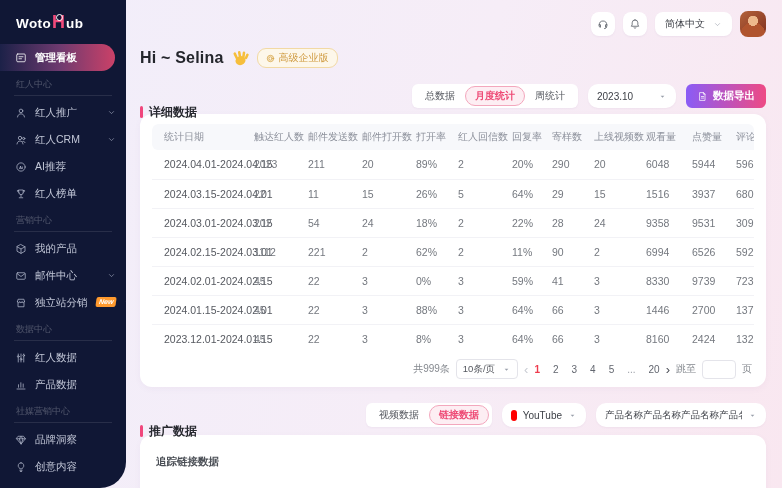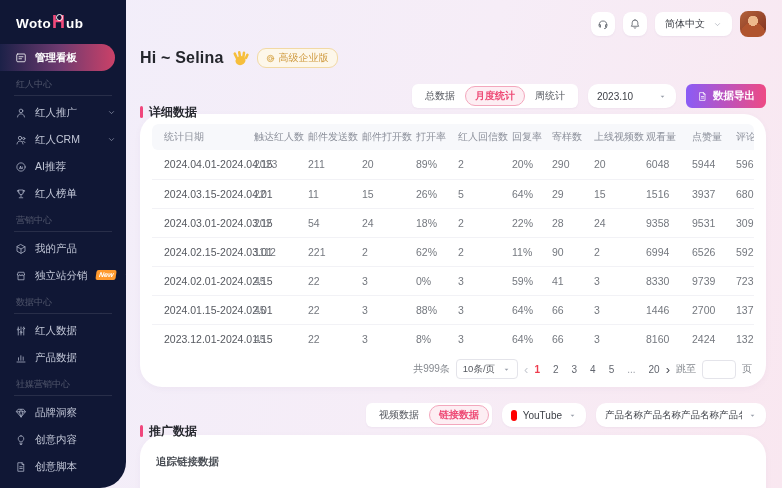--- a/index.html
+++ b/index.html
@@ -62,21 +62,21 @@
   .tab.active { background:#FDEEF3; border-color:#F3A7BD; color:#EE4A75; font-weight:bold; }
   .select { background:#fff; border-radius:10px; height:24px; display:flex; align-items:center; gap:6px;
     padding:0 9px; font-size:10px; color:#3c3f46; cursor:pointer; margin-left:10px;
     box-shadow:0 1px 2px rgba(90,60,120,.05); }
   .date-select { width:88px; justify-content:space-between; }
   .export-btn { margin-left:10px; height:24px; border-radius:6px;
     background:linear-gradient(90deg,#8A5CF6,#EE4A84); color:#fff; font-size:10.5px; font-weight:bold;
     display:flex; align-items:center; gap:5px; padding:0 11px; cursor:pointer; }
   .export-btn .ic { width:11px; height:11px; }
 
-  .card { background:#fff; border-radius:22px; margin-top:6px; box-shadow:0 2px 6px rgba(120,80,140,.05); }
+  .card { background:#fff; border-radius:12px; margin-top:6px; box-shadow:0 2px 6px rgba(120,80,140,.05); }
   .table-card { padding:10px 12px 8px; }
   .tbl-clip { overflow:hidden; border-radius:6px; }
   table { border-collapse:collapse; table-layout:fixed; width:630px; }
   thead th { background:#F7F8FB; font-weight:normal; color:#8C909B; font-size:10px; text-align:left;
     height:26px; padding:0 4px 0 6px; white-space:nowrap; }
   thead th:first-child { padding-left:12px; border-radius:6px 0 0 6px; }
   tbody td { font-size:10.5px; color:#74787F; height:29px; padding:0 4px 0 6px;
     border-bottom:1px solid #F2F2F6; white-space:nowrap; }
   tbody tr:last-child td { border-bottom:none; }
   tbody td:first-child { padding-left:12px; color:#55585F; }
@@ -168,20 +168,31 @@
        </div>
       <div class="nav-section">营销中心</div>
        <div class="nav-divider"></div>
       <div class="nav-item">
          <svg class="ic" viewBox="0 0 24 24">
           <path d="M12 3.2l8 4.4v8.8l-8 4.4-8-4.4V7.6z"></path>
           <path d="M4 7.6l8 4.4 8-4.4M12 12v8.8"></path>
         </svg>
          <span class="nav-label">我的产品</span>
 
+       </div>
+      <div class="nav-item">
+         <svg class="ic" viewBox="0 0 24 24">
+          <rect x="3.5" y="5.5" width="17" height="13" rx="2"></rect>
+          <path d="M4.5 7.5l7.5 5.5 7.5-5.5"></path>
+        </svg>
+         <span class="nav-label">邮件中心</span>
+
+         <svg class="ic chev" viewBox="0 0 24 24">
+          <path d="M6.5 9.5l5.5 5.5 5.5-5.5"></path>
+        </svg>
        </div>
       <div class="nav-item">
          <svg class="ic" viewBox="0 0 24 24">
           <path d="M5 9L6.2 4.5h11.6L19 9M4.6 9a2.4 2.4 0 0 0 4.8 0 2.4 2.4 0 0 0 4.8 0 2.4 2.4 0 0 0 4.8 0M6 11.5v8h12v-8"></path>
         </svg>
          <span class="nav-label">独立站分销</span>
          <span class="new-badge">New</span>
          <svg class="ic chev" viewBox="0 0 24 24">
           <path d="M6.5 9.5l5.5 5.5 5.5-5.5"></path>
         </svg>

